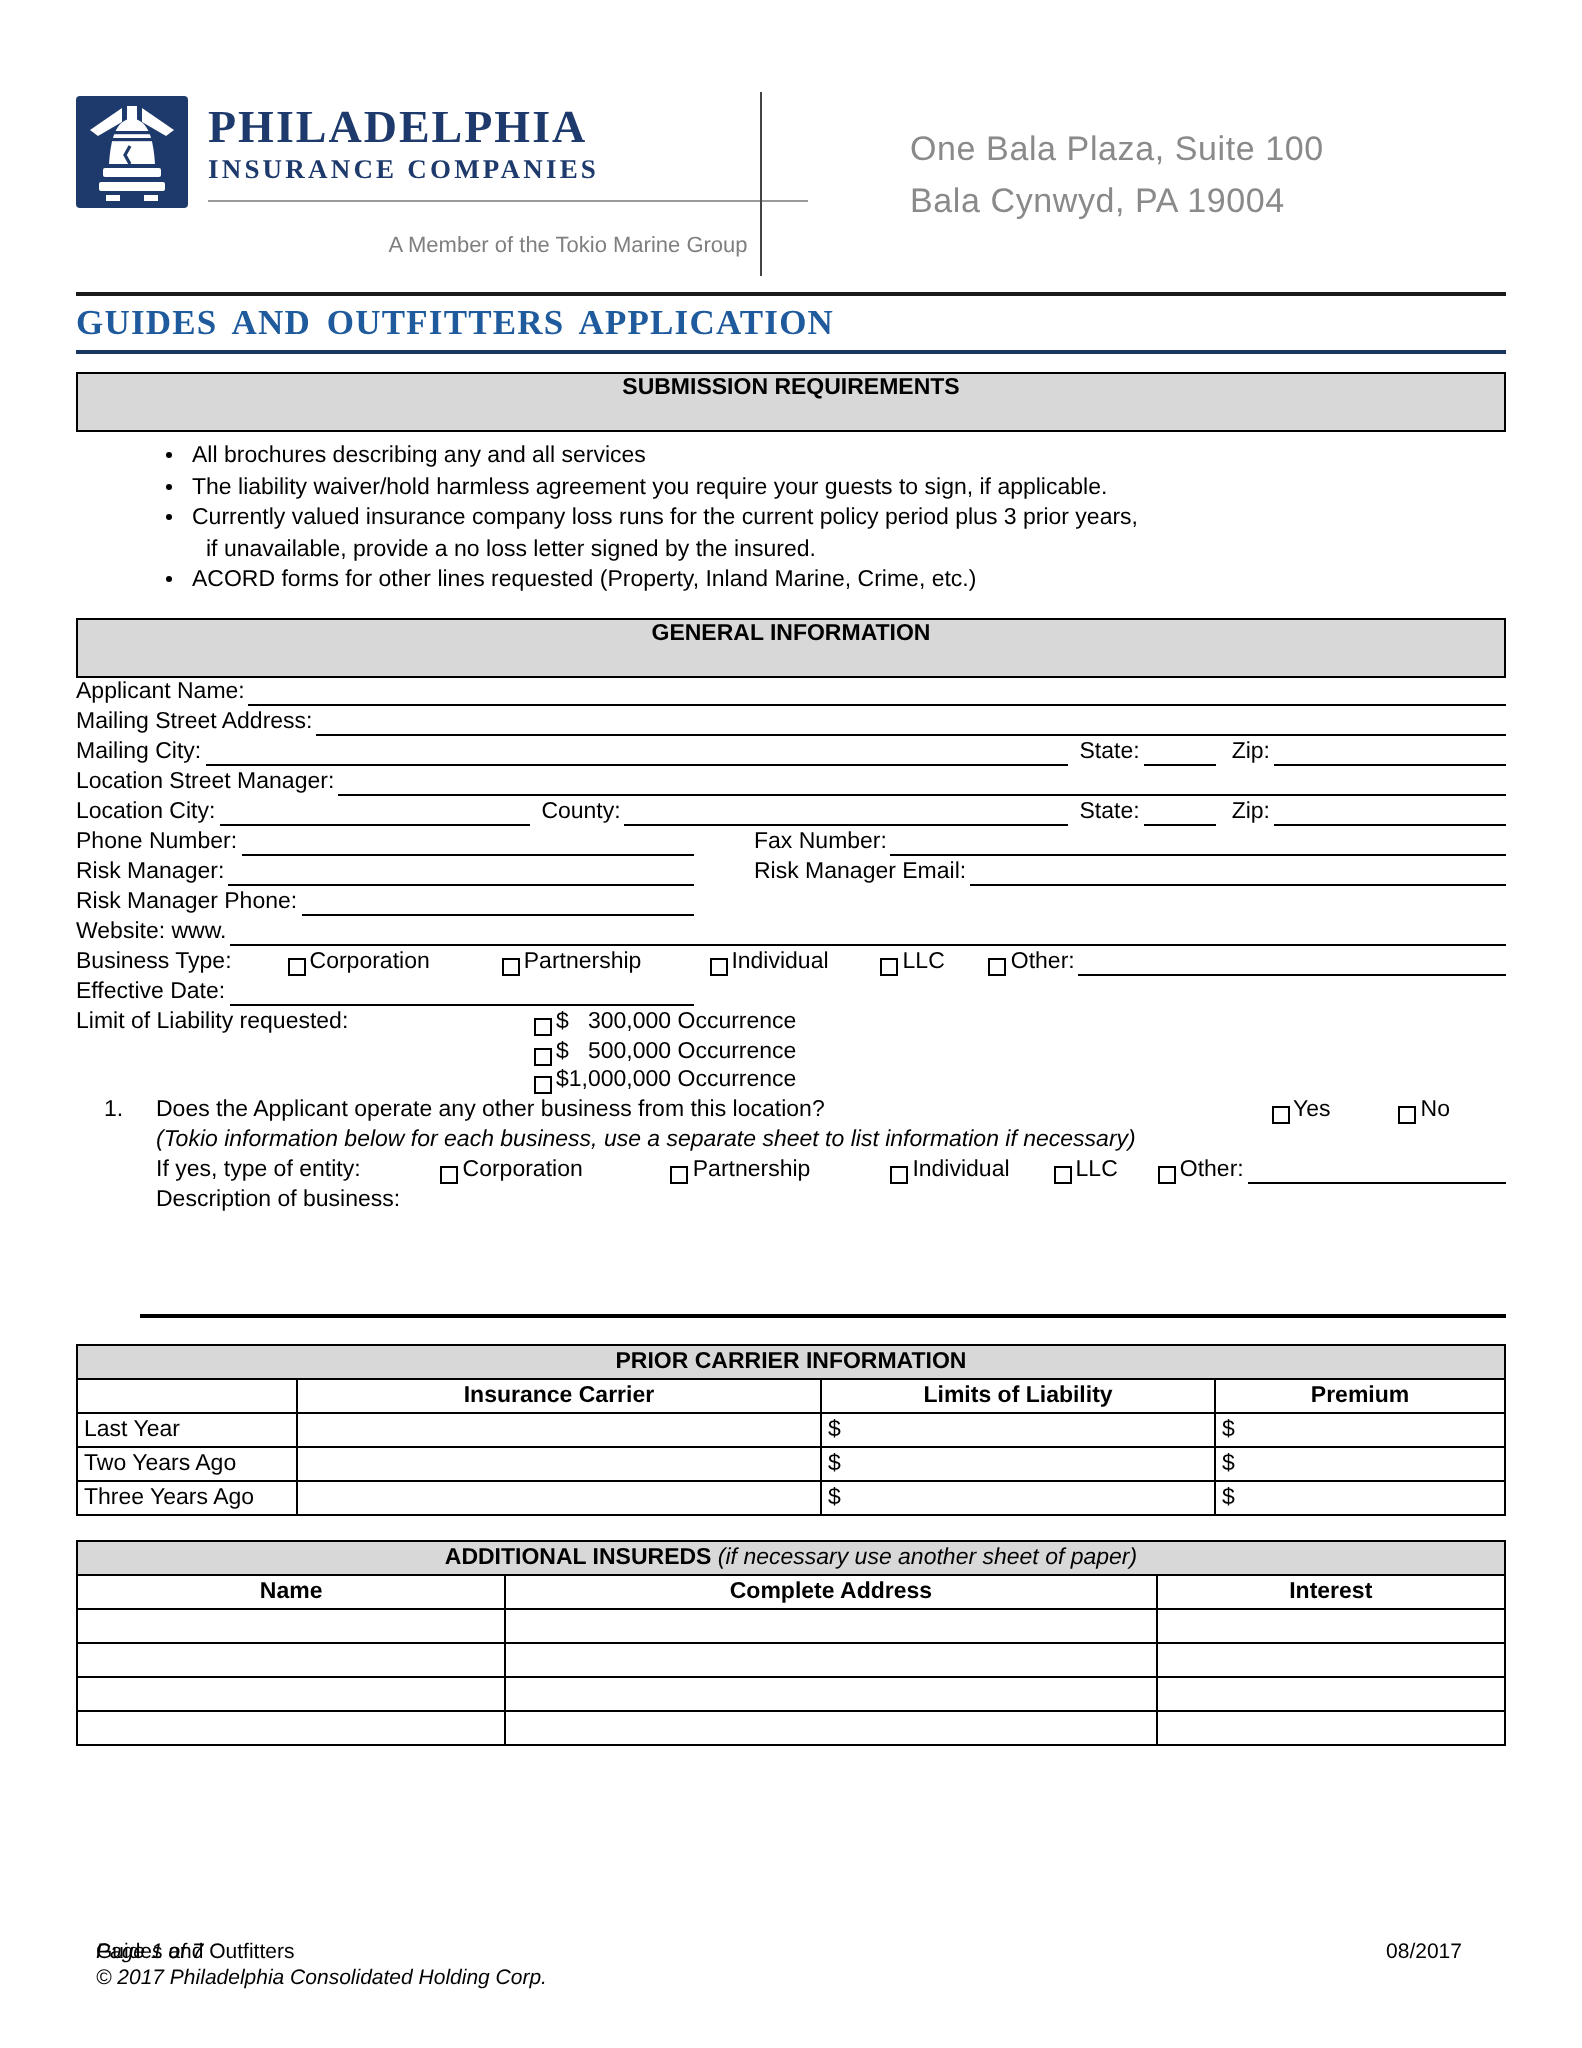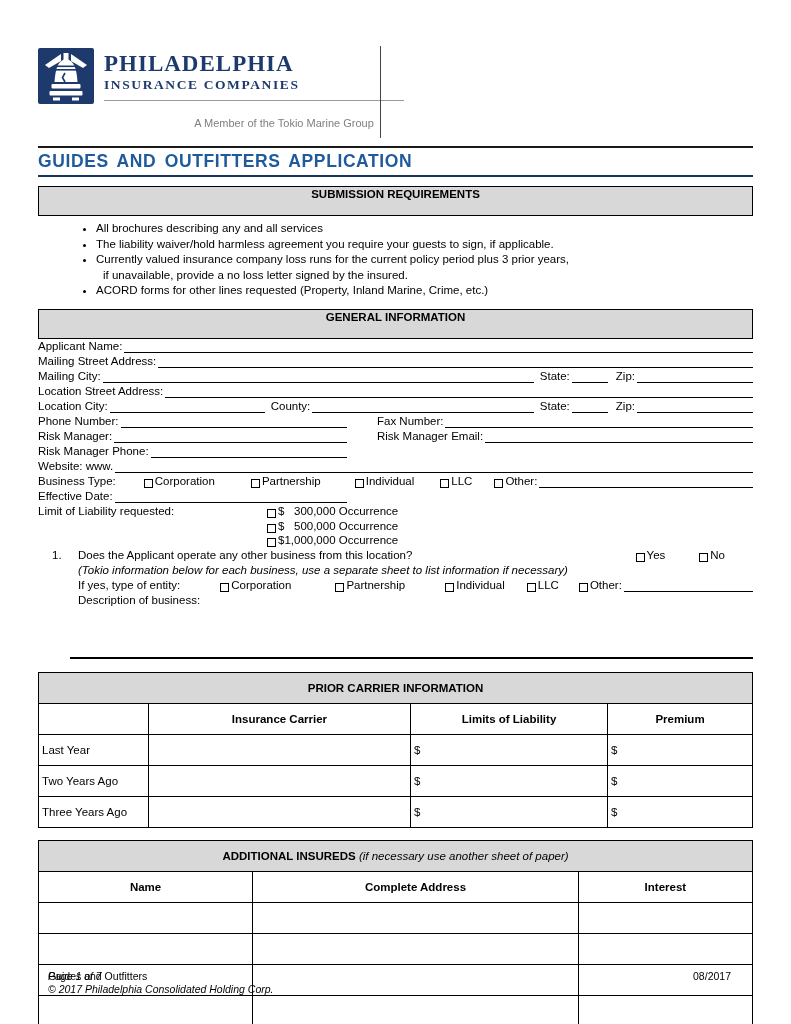--- a/index.html
+++ b/index.html
@@ -20,21 +20,21 @@
   .wm2 { font-family:"Liberation Serif", serif; font-size:13.5px; font-weight:bold;
          color:#1e3a6c; letter-spacing:1.6px; line-height:17px; }
   .logo-rule { border-top:1px solid #9a9a9a; margin-top:7px; width:300px; }
   .tagline { font-size:11px; color:#7f7f7f; margin-top:16px; text-align:center; padding-left:60px; }
   .hdr-divider { border-left:1px solid #444; height:92px; margin-left:22px; }
   .addr { padding-left:74px; padding-top:16px; font-size:17px; color:#8a8a8a;
           line-height:26px; letter-spacing:0.3px; }
   
   .rule-dark { border-top:2px solid #1a1a1a; margin-top:6px; }
   .doc-title { font-size:17.5px; font-weight:bold; color:#1e5a9c;
-               letter-spacing:0.6px; word-spacing:3px; margin:3px 0 3px 0; }
+               letter-spacing:0.6px; word-spacing:3px; margin:3px 0 3px 0;font-family:Liberation Serif, serif; }
   .rule-navy { border-top:2px solid #17365d; }
   
   .bar { margin-top:9px; background:#d8d8d8; border:1px solid #000;
          text-align:center; font-weight:bold; font-size:11.5px;
          height:30px; line-height:15px; }
   
   ul.blist { list-style:disc outside; padding-left:58px; margin:5px 0 10px 0;
              font-size:11.5px; }
   ul.blist li { line-height:15.5px; }
   .b2 { margin-left:7px; }
@@ -52,21 +52,21 @@
   .limit-row { display:flex; align-items:flex-end; height:14.5px; font-size:11.5px; }
   .limit-indent { flex:0 0 229px; }
   .pre { white-space:pre; line-height:13px; }
   .qnum { flex:0 0 26px; margin-left:14px; line-height:13px; }
   .indent40 { margin-left:40px; }
   .italic { font-style:italic; }
   .desc-line { margin:49px 0 0 32px; border-bottom:2px solid #000; height:1px; }
   
   table { border-collapse:collapse; width:100%; font-size:11.5px; }
   table.tb { margin-top:13px; }
-  td { border:1px solid #000; height:31px; padding:0 3px; line-height:13px; }
+  td { border:1px solid #000; height:17px; padding:0 3px; line-height:13px; }
   td.thead { background:#d8d8d8; text-align:center; font-weight:bold; }
   td.colhead { text-align:center; font-weight:bold; }
   td.rowlbl { font-weight:normal; }
   .pc-c1 { width:15.4%; } .pc-c2 { width:36.7%; } .pc-c3 { width:27.6%; } .pc-c4 { width:20.3%; }
   .ai-c1 { width:30%; } .ai-c2 { width:45.6%; } .ai-c3 { width:24.4%; }
   
   .footer { position:absolute; left:48px; right:60px; top:970px; font-size:10.5px; }
   .foot-left { position:absolute; left:0; top:0; }
   .foot-right { position:absolute; right:0; top:0;padding-left:48px; }
   .foot-center { text-align:left; line-height:13px;font-style:italic; }
@@ -95,20 +95,24 @@
         </svg>
         <div class="wordmark">
           <div class="wm1">PHILADELPHIA</div>
           <div class="wm2">INSURANCE COMPANIES</div>
           <div class="logo-rule"></div>
           <div class="tagline">A Member of the Tokio Marine Group</div>
         </div>
       </div>
     </div>
     <div class="hdr-divider"></div>
+    <div class="addr">
+      <div>One Bala Plaza, Suite 100</div>
+      <div>Bala Cynwyd, PA 19004</div>
+    </div>
   </div>
 
   <div class="rule-dark"></div>
   <div class="doc-title">GUIDES AND OUTFITTERS APPLICATION</div>
   <div class="rule-navy"></div>
 
   <div class="bar">SUBMISSION REQUIREMENTS</div>
   <ul class="blist">
     <li><span>All brochures describing any and all services</span></li>
     <li><span>The liability waiver/hold harmless agreement you require your guests to sign, if applicable.</span></li>
@@ -129,21 +133,21 @@
   </div>
   <div class="frow">
     <span class="lbl">Mailing City:</span>
     <span class="fill"></span>
     <span class="lbl ml6">State:</span>
     <span class="fillfix" style="width:36px"></span>
     <span class="lbl ml8">Zip:</span>
     <span class="fillfix" style="width:116px"></span>
   </div>
   <div class="frow">
-    <span class="lbl">Location Street Address:</span>
+    <span class="lbl">Location Street Manager:</span>
     <span class="fill"></span>
   </div>
   <div class="frow">
     <span class="lbl">Location City:</span>
     <span class="fillfix" style="width:155px"></span>
     <span class="lbl ml6">County:</span>
     <span class="fill"></span>
     <span class="lbl ml6">State:</span>
     <span class="fillfix" style="width:36px"></span>
     <span class="lbl ml8">Zip:</span>

